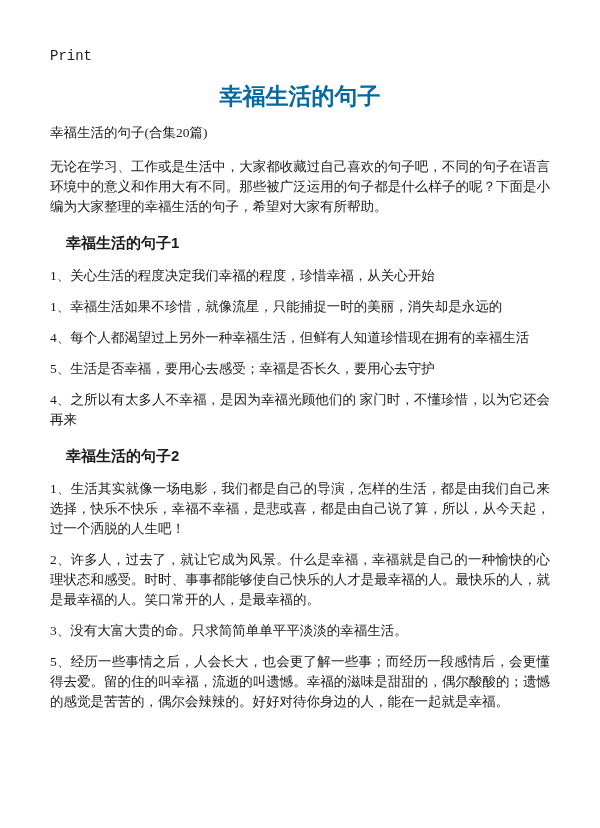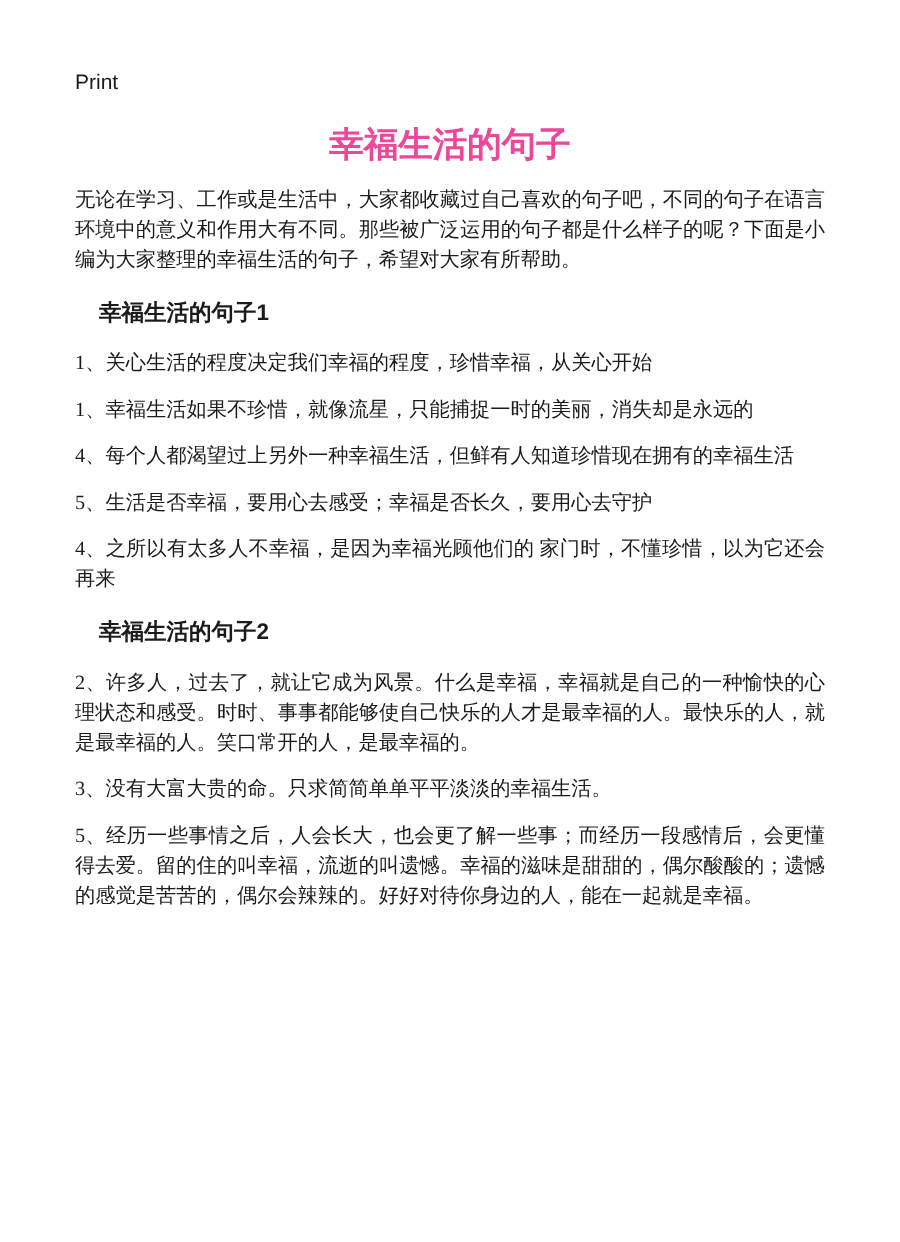--- a/index.html
+++ b/index.html
@@ -16,21 +16,21 @@
     width: 600px;
     height: 828px;
     padding: 46px 50px 0 50px;
   }
   .print-link {
     display: inline-block;
     font-size: 14px;
     color: #1b1b1b;
     text-decoration: none;
     cursor: pointer;
-    font-family: Liberation Sans, sans-serif;
+    font-family: Liberation Mono, monospace;
   }
   h1.title {
     margin: 18px 0 13px 0;
     text-align: center;
     font-size: 23px;
     line-height: 28px;
     font-weight: 700;
     font-family: "Liberation Sans", "DejaVu Sans", sans-serif;
   }
   p.body-text {
@@ -52,32 +52,34 @@
     font-family: "Liberation Sans", "DejaVu Sans", sans-serif;
   }
 </style>
 </head>
 <body style="background: rgb(255, 255, 255); color: rgb(27, 27, 27);">
 
 <div class="page">
 
   <a class="print-link">Print</a>
 
-  <h1 class="title" style="color: #ec4899;">幸福生活的句子</h1>
+  <h1 class="title" style="color: #0369a1;">幸福生活的句子</h1>
 
+  <p class="subtitle">幸福生活的句子(合集20篇)</p>
 
   <p class="body-text">无论在学习、工作或是生活中，大家都收藏过自己喜欢的句子吧，不同的句子在语言环境中的意义和作用大有不同。那些被广泛运用的句子都是什么样子的呢？下面是小编为大家整理的幸福生活的句子，希望对大家有所帮助。</p>
 
   <h2 class="section-heading">幸福生活的句子1</h2>
 
   <p class="body-text">1、关心生活的程度决定我们幸福的程度，珍惜幸福，从关心开始</p>
   <p class="body-text">1、幸福生活如果不珍惜，就像流星，只能捕捉一时的美丽，消失却是永远的</p>
   <p class="body-text">4、每个人都渴望过上另外一种幸福生活，但鲜有人知道珍惜现在拥有的幸福生活</p>
   <p class="body-text">5、生活是否幸福，要用心去感受；幸福是否长久，要用心去守护</p>
   <p class="body-text">4、之所以有太多人不幸福，是因为幸福光顾他们的 家门时，不懂珍惜，以为它还会再来</p>
 
   <h2 class="section-heading">幸福生活的句子2</h2>
 
+  <p class="body-text">1、生活其实就像一场电影，我们都是自己的导演，怎样的生活，都是由我们自己来选择，快乐不快乐，幸福不幸福，是悲或喜，都是由自己说了算，所以，从今天起，过一个洒脱的人生吧！</p>
   <p class="body-text">2、许多人，过去了，就让它成为风景。什么是幸福，幸福就是自己的一种愉快的心理状态和感受。时时、事事都能够使自己快乐的人才是最幸福的人。最快乐的人，就是最幸福的人。笑口常开的人，是最幸福的。</p>
   <p class="body-text">3、没有大富大贵的命。只求简简单单平平淡淡的幸福生活。</p>
   <p class="body-text">5、经历一些事情之后，人会长大，也会更了解一些事；而经历一段感情后，会更懂得去爱。留的住的叫幸福，流逝的叫遗憾。幸福的滋味是甜甜的，偶尔酸酸的；遗憾的感觉是苦苦的，偶尔会辣辣的。好好对待你身边的人，能在一起就是幸福。</p>
 
 </div>
 
 </body></html>

